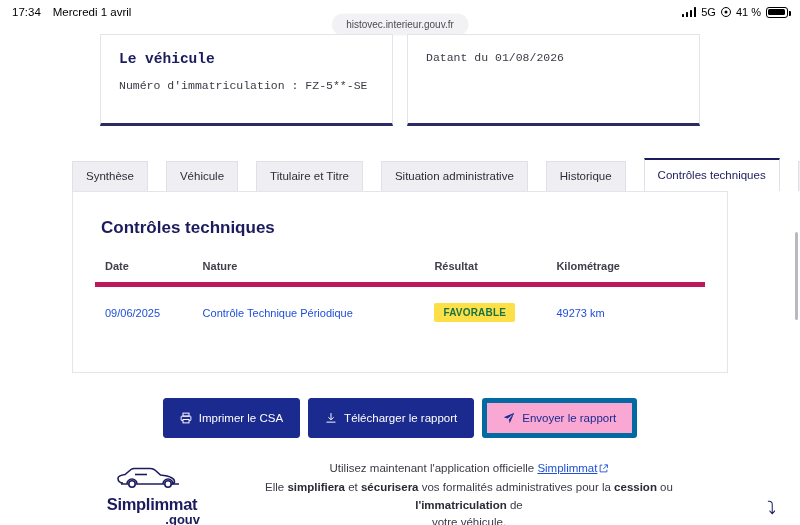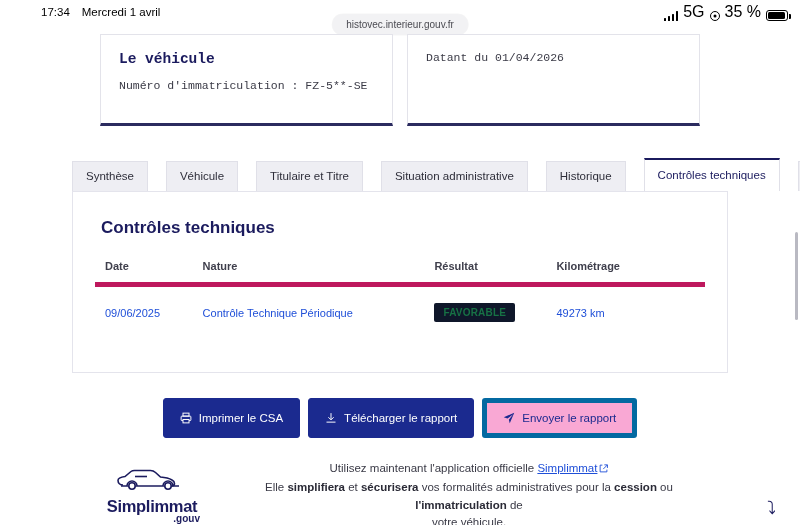--- a/index.html
+++ b/index.html
@@ -13,26 +13,26 @@
     position: relative;
     width: 800px; height: 525px;
     background: #ffffff;
   }
 
   
   .statusbar {
     position: absolute; top: 0; left: 0; right: 0; height: 24px;
     display: flex; align-items: center;
     padding: 0 12px;
-    font-size: 11.5px; color: #000; margin-left: 29px;
+    font-size: 11.5px; color: #000;
   }
   .statusbar .left { display: flex; align-items: center; gap: 12px; }
   .statusbar .right {
-    margin-left: auto; display: flex; align-items: flex-end; gap: 5px;
-    font-size: 16px;
+    margin-left: auto; display: flex; align-items: center; gap: 5px;
+    font-size: 11px;
   }
   .sig-bars { display: inline-flex; align-items: flex-end; gap: 1.5px; height: 10px; }
   .sig-bars i { display: block; width: 2.5px; background: #000; border-radius: .5px; }
   .sig-bars i:nth-child(1) { height: 3px; }
   .sig-bars i:nth-child(2) { height: 5px; }
   .sig-bars i:nth-child(3) { height: 7px; }
   .sig-bars i:nth-child(4) { height: 10px; }
   .loc-icon {
     display: inline-block; width: 10px; height: 10px;
     border: 1.3px solid #000; border-radius: 50%;
@@ -137,21 +137,21 @@
     padding: 0 6px 10px 10px;
     border-bottom: 5px solid #be185d;
   }
   tbody td {
     font-size: 11px; color: #1f4fd8;
     padding: 16px 6px 16px 10px;
   }
   tbody td.km, tbody td.date { color: #1f4fd8; }
   .badge {
     display: inline-block;
-    background: #0f172a; color: #177245;
+    background: #fde047; color: #177245;
     font-size: 10px; font-weight: bold;
     letter-spacing: .2px;
     padding: 4px 9px; border-radius: 2px;
   }
   col.c1 { width: 16%; }
   col.c2 { width: 38%; }
   col.c3 { width: 20%; }
   col.c4 { width: 26%; }
 
   
@@ -181,21 +181,21 @@
   .logo {
     width: 112px; height: 64px;
     display: flex; flex-direction: column; align-items: center; justify-content: center;
     flex: none;
   }
   .logo-word {
     font-size: 16.5px; font-weight: bold; color: #1b1b5e;
     letter-spacing: -.3px; line-height: 1;
   }
   .logo-gouv {
-    font-size: 10px; font-weight: bold; color: #1b1b5e;
+    font-size: 13px; font-weight: bold; color: #1b1b5e;
     align-self: flex-end; margin-right: 8px; line-height: 1;
   }
   .footer-text {
     flex: 1; text-align: center;
     font-size: 11.5px; color: #3a3a46; line-height: 1.55;
   }
   .footer-text a { color: #1f4fd8; text-decoration: underline; }
   .footer-text b { font-weight: bold; color: #2a2a36; }
   .ext-icon { display: inline-block; vertical-align: -1px; margin-left: 2px; }
 
@@ -224,40 +224,40 @@
     </div>
     <div class="right">
       <span class="sig-bars">
           <i></i>
           <i></i>
           <i></i>
           <i></i>
         </span>
       <span>5G</span>
       <span class="loc-icon"></span>
-      <span>35 %</span>
+      <span>41 %</span>
       <span class="battery">
           <i></i>
         </span>
     </div>
   </div>
 
   <div class="urlpill">
     <span>histovec.interieur.gouv.fr</span>
   </div>
 
   <div class="page">
 
     <div class="cards">
       <div class="card">
         <h2>Le véhicule</h2>
         <p>Numéro d'immatriculation : FZ-5**-SE</p>
       </div>
       <div class="card">
-        <p>Datant du 01/04/2026</p>
+        <p>Datant du 01/08/2026</p>
       </div>
     </div>
 
     <div class="tabs">
       <div class="tab"><span>Synthèse</span></div>
       <div class="tab"><span>Véhicule</span></div>
       <div class="tab"><span>Titulaire et Titre</span></div>
       <div class="tab"><span>Situation administrative</span></div>
       <div class="tab"><span>Historique</span></div>
       <div class="tab active"><span>Contrôles techniques</span></div>

